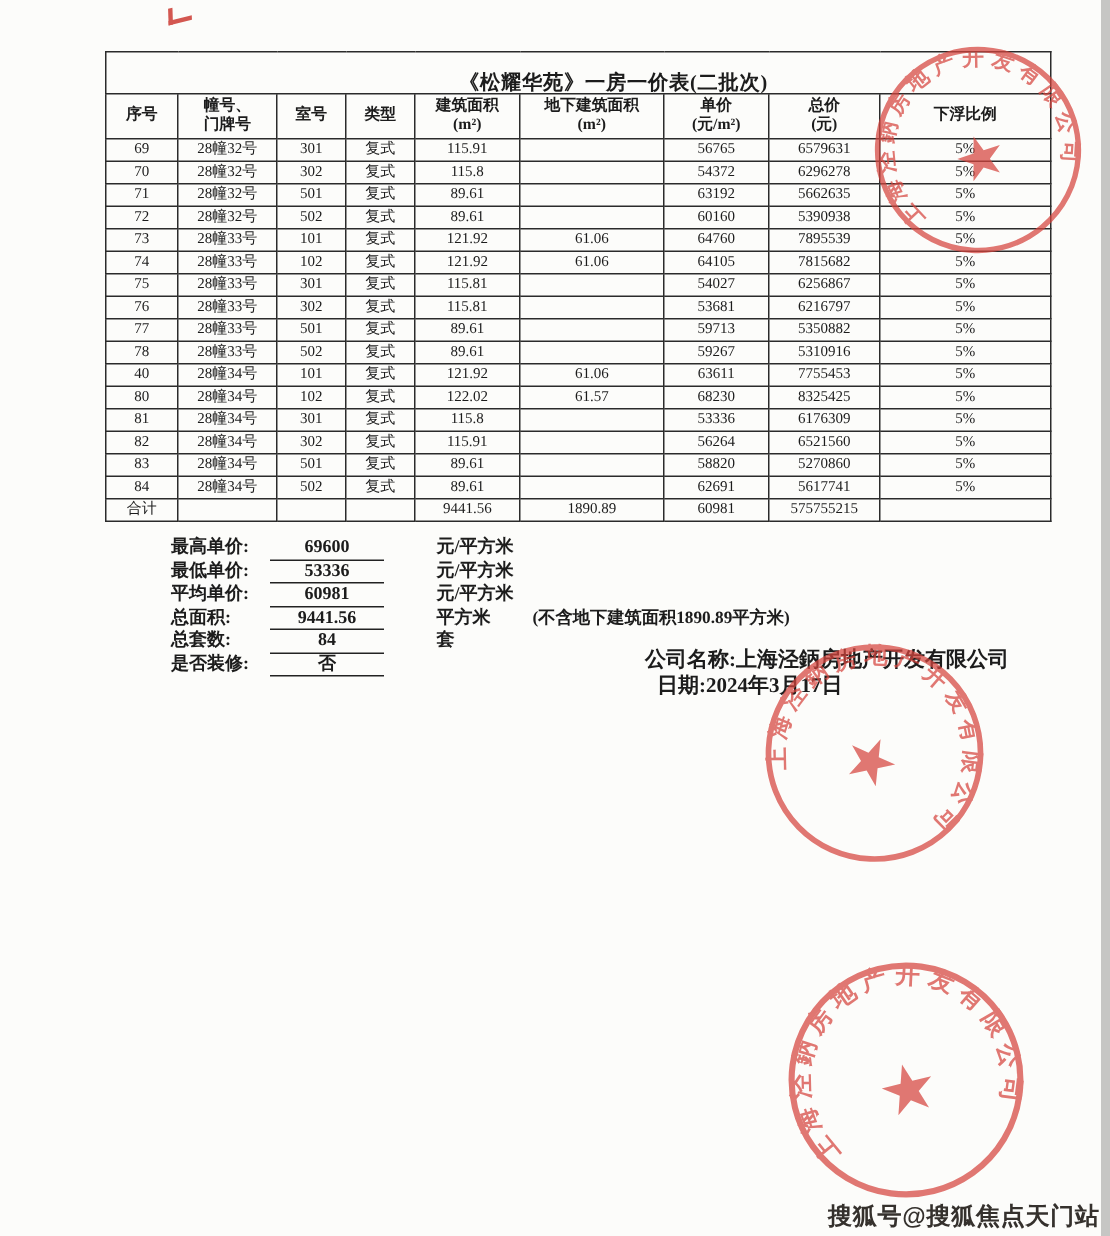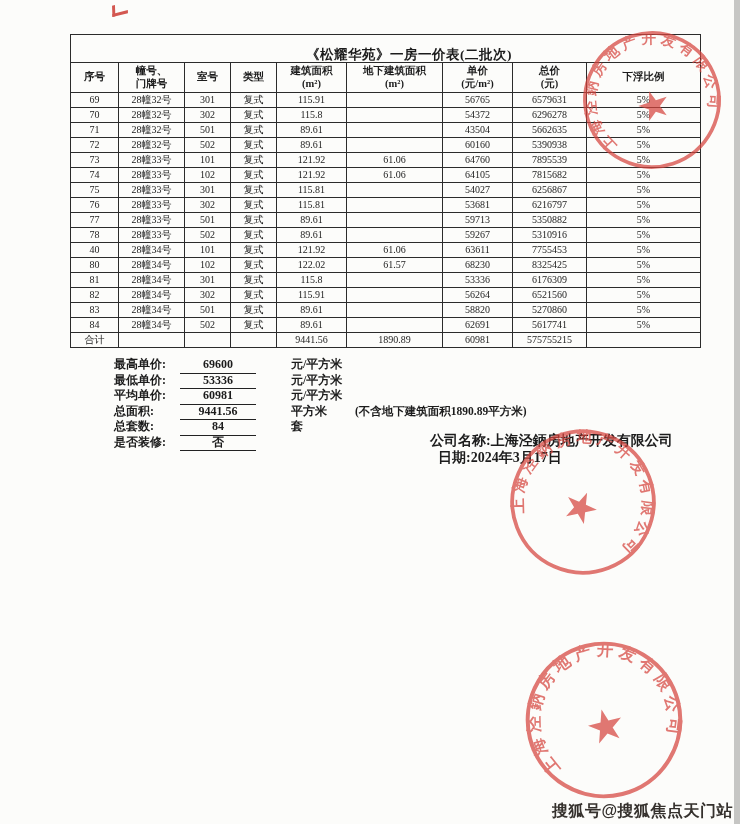--- a/index.html
+++ b/index.html
@@ -126,21 +126,21 @@
             <td>6296278</td>
             <td>5%</td>
           </tr>
           <tr>
             <td>71</td>
             <td>28幢32号</td>
             <td>501</td>
             <td>复式</td>
             <td>89.61</td>
             <td></td>
-            <td>43504</td>
+            <td>63192</td>
             <td>5662635</td>
             <td>5%</td>
           </tr>
           <tr>
             <td>72</td>
             <td>28幢32号</td>
             <td>502</td>
             <td>复式</td>
             <td>89.61</td>
             <td></td>

